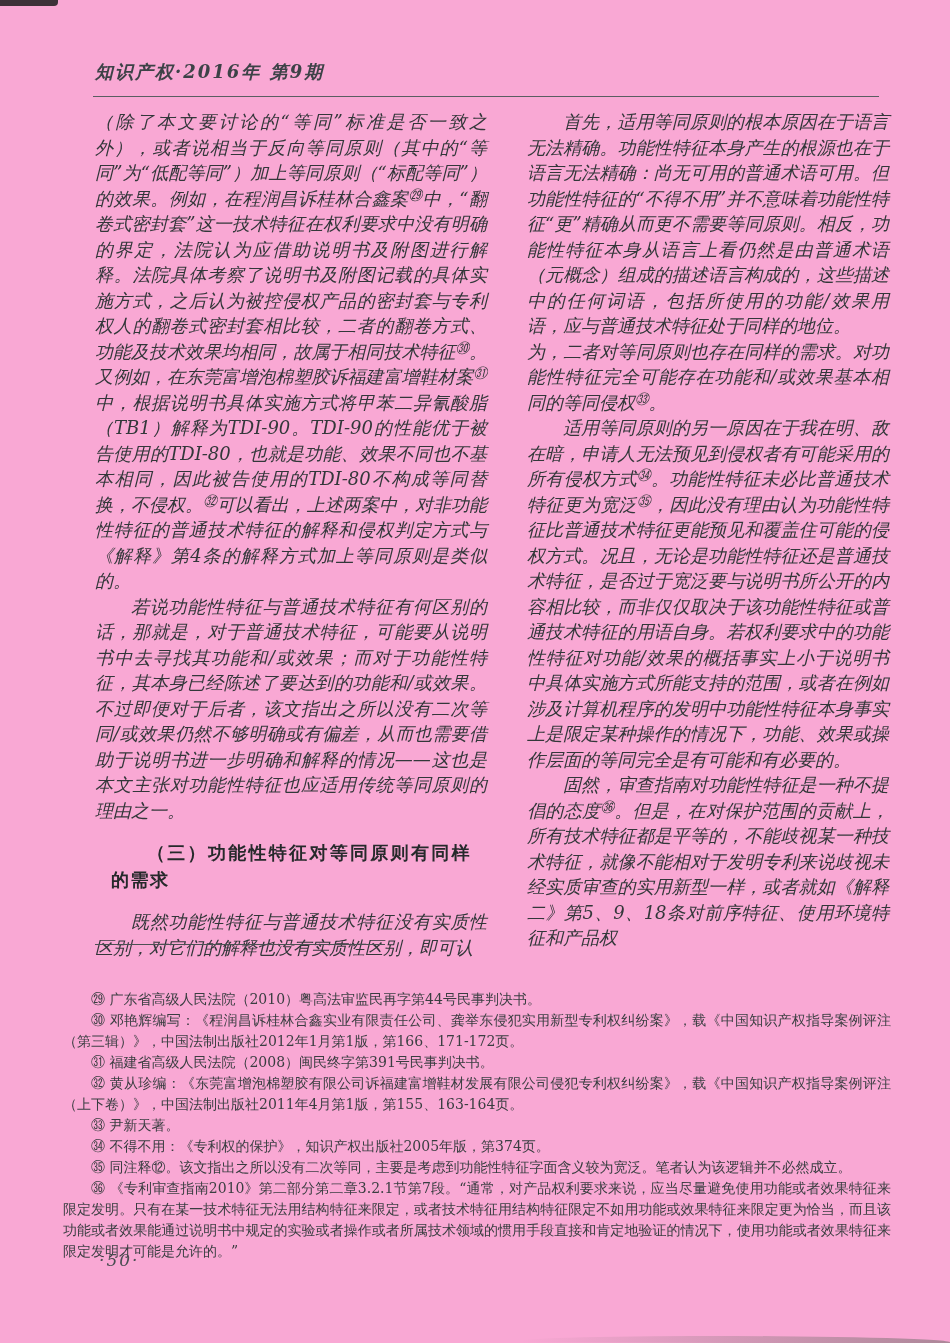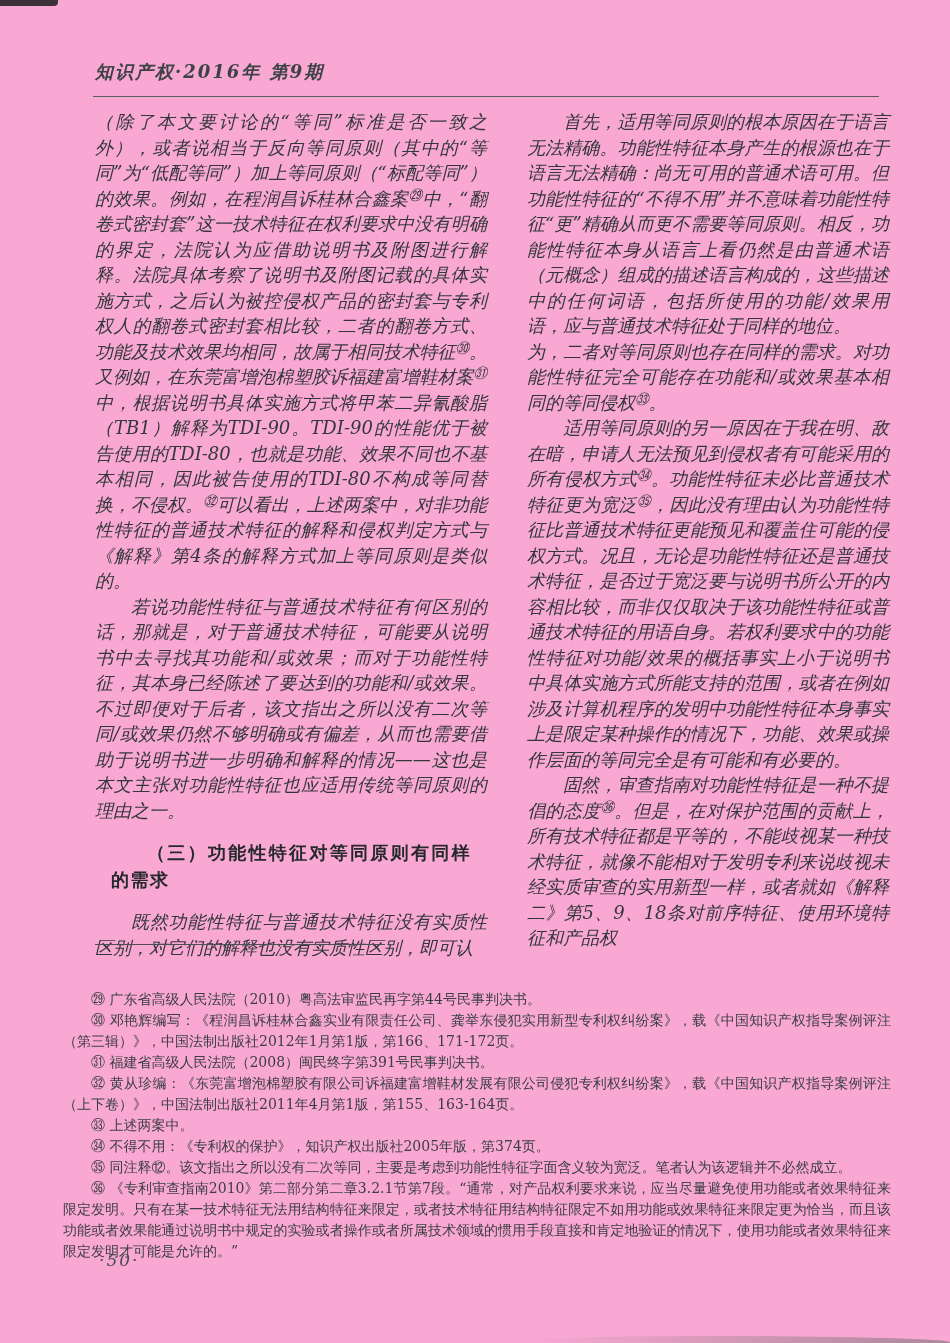--- a/index.html
+++ b/index.html
@@ -99,21 +99,21 @@
     <p class="para">固然，审查指南对功能性特征是一种不提倡的态度<sup class="fnref">㊱</sup>。但是，在对保护范围的贡献上，所有技术特征都是平等的，不能歧视某一种技术特征，就像不能相对于发明专利来说歧视未经实质审查的实用新型一样，或者就如《解释二》第5、9、18条对前序特征、使用环境特征和产品权</p>
   </div>
 
   <div class="footnote-rule"></div>
 
   <div class="footnotes">
     <p class="footnote">㉙ 广东省高级人民法院（2010）粤高法审监民再字第44号民事判决书。</p>
     <p class="footnote">㉚ 邓艳辉编写：《程润昌诉桂林合鑫实业有限责任公司、龚举东侵犯实用新型专利权纠纷案》，载《中国知识产权指导案例评注（第三辑）》，中国法制出版社2012年1月第1版，第166、171-172页。</p>
     <p class="footnote">㉛ 福建省高级人民法院（2008）闽民终字第391号民事判决书。</p>
     <p class="footnote">㉜ 黄从珍编：《东莞富增泡棉塑胶有限公司诉福建富增鞋材发展有限公司侵犯专利权纠纷案》，载《中国知识产权指导案例评注（上下卷）》，中国法制出版社2011年4月第1版，第155、163-164页。</p>
-    <p class="footnote">㉝ 上述两案中。</p>
+    <p class="footnote">㉝ 尹新天著。</p>
     <p class="footnote">㉞ 不得不用：《专利权的保护》，知识产权出版社2005年版，第374页。</p>
     <p class="footnote">㉟ 同注释⑫。该文指出之所以没有二次等同，主要是考虑到功能性特征字面含义较为宽泛。笔者认为该逻辑并不必然成立。</p>
     <p class="footnote">㊱ 《专利审查指南2010》第二部分第二章3.2.1节第7段。“通常，对产品权利要求来说，应当尽量避免使用功能或者效果特征来限定发明。只有在某一技术特征无法用结构特征来限定，或者技术特征用结构特征限定不如用功能或效果特征来限定更为恰当，而且该功能或者效果能通过说明书中规定的实验或者操作或者所属技术领域的惯用手段直接和肯定地验证的情况下，使用功能或者效果特征来限定发明才可能是允许的。”</p>
   </div>
 
   <div class="page-number">·50·</div>
 
   <div class="scan-mark-topleft"></div>
   <div class="scan-shadow-bottom"></div>
 

